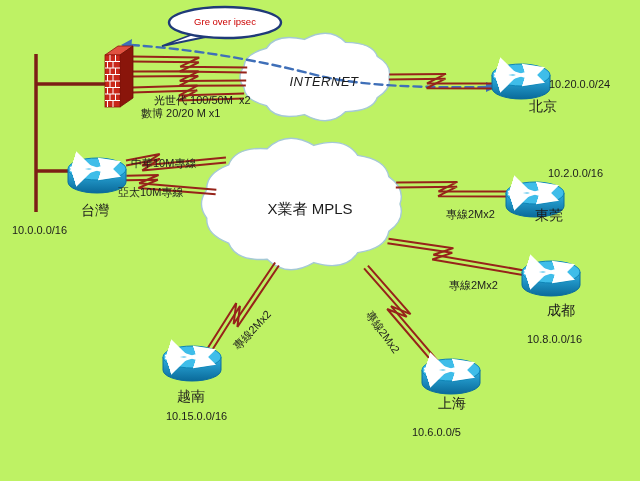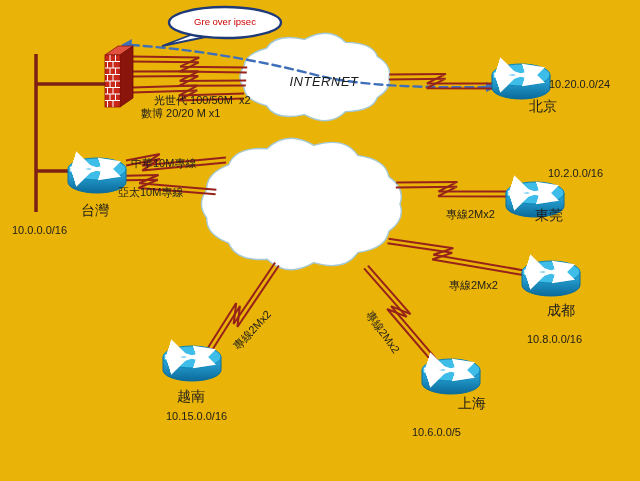--- a/index.html
+++ b/index.html
@@ -1,16 +1,16 @@
 <!DOCTYPE html>
 <html style="--c-bolt: #96231a; --c-bus: #7c1f15; --c-cloud: #a5c9d6; --c-gre: #3f6fb8; --c-bubble_border: #1f3a78; --c-bubble_text: #cc0000; --c-router_top: #3fbde9; --c-firewall: #c9271a; --c-text: #1c1c1c;"><head>
 <meta charset="utf-8">
 <style>
   html,body{margin:0;padding:0;background:#fff;}
-  #stage{position:relative;width:640px;height:481px;background:#eab308;overflow:hidden;
+  #stage{position:relative;width:640px;height:481px;background:#bef264;overflow:hidden;
          font-family:"Liberation Sans",sans-serif;}
   #diagram-svg{position:absolute;left:0;top:0;}
   
   #labels{position:absolute;left:0;top:0;width:640px;height:481px;}
   .lbl{position:absolute;white-space:pre;color:var(--c-text);line-height:1.1;
        font-family:"Liberation Sans",sans-serif;}
   .ctr{transform:translate(-50%,-50%);}
   .rot54{transform:translate(-50%,-50%) rotate(54deg);}
   .rotm47{transform:translate(-50%,-50%) rotate(-47deg);}
   .s10{font-size:9.5px;}
@@ -146,41 +146,42 @@
 
     <g>
       <polygon class="bubble-tail" points="196,33 162,46 215,35"></polygon>
       <ellipse class="bubble" cx="225" cy="22.5" rx="56" ry="15.5"></ellipse>
     </g>
   </svg>
 
   <div id="labels">
     <div class="lbl s10 red ctr" style="left:225px;top:22px">Gre over ipsec</div>
     <div class="lbl s13 ctr" style="left:324px;top:82px">INTERNET</div>
+    <div class="lbl s15 ctr" style="left:310px;top:209px">X業者 MPLS</div>
 
     <div class="lbl s11" style="left:154px;top:94px">光世代 100/50M  x2</div>
     <div class="lbl s11" style="left:141px;top:107px">數博 20/20 M x1</div>
     <div class="lbl s11" style="left:131px;top:157px">中華10M專線</div>
     <div class="lbl s11" style="left:118px;top:186px">亞太10M專線</div>
 
     <div class="lbl s14 ctr" style="left:95px;top:211px">台灣</div>
     <div class="lbl sub" style="left:12px;top:224px">10.0.0.0/16</div>
 
     <div class="lbl sub" style="left:549px;top:78px">10.20.0.0/24</div>
     <div class="lbl s14 ctr" style="left:543px;top:107px">北京</div>
 
     <div class="lbl sub" style="left:548px;top:167px">10.2.0.0/16</div>
     <div class="lbl s14 ctr" style="left:549px;top:216px">東莞</div>
     <div class="lbl s11" style="left:446px;top:208px">專線2Mx2</div>
 
     <div class="lbl s14 ctr" style="left:561px;top:311px">成都</div>
     <div class="lbl sub" style="left:527px;top:333px">10.8.0.0/16</div>
     <div class="lbl s11" style="left:449px;top:279px">專線2Mx2</div>
 
-    <div class="lbl s14 ctr" style="left:472px;top:404px">上海</div>
+    <div class="lbl s14 ctr" style="left:452px;top:404px">上海</div>
     <div class="lbl sub" style="left:412px;top:426px">10.6.0.0/5</div>
     <div class="lbl s11 rot54" style="left:383px;top:332px">專線2Mx2</div>
 
     <div class="lbl s14 ctr" style="left:191px;top:397px">越南</div>
     <div class="lbl sub" style="left:166px;top:410px">10.15.0.0/16</div>
     <div class="lbl s11 rotm47" style="left:252px;top:330px">專線2Mx2</div>
   </div>
 </div>
 
 </body></html>

